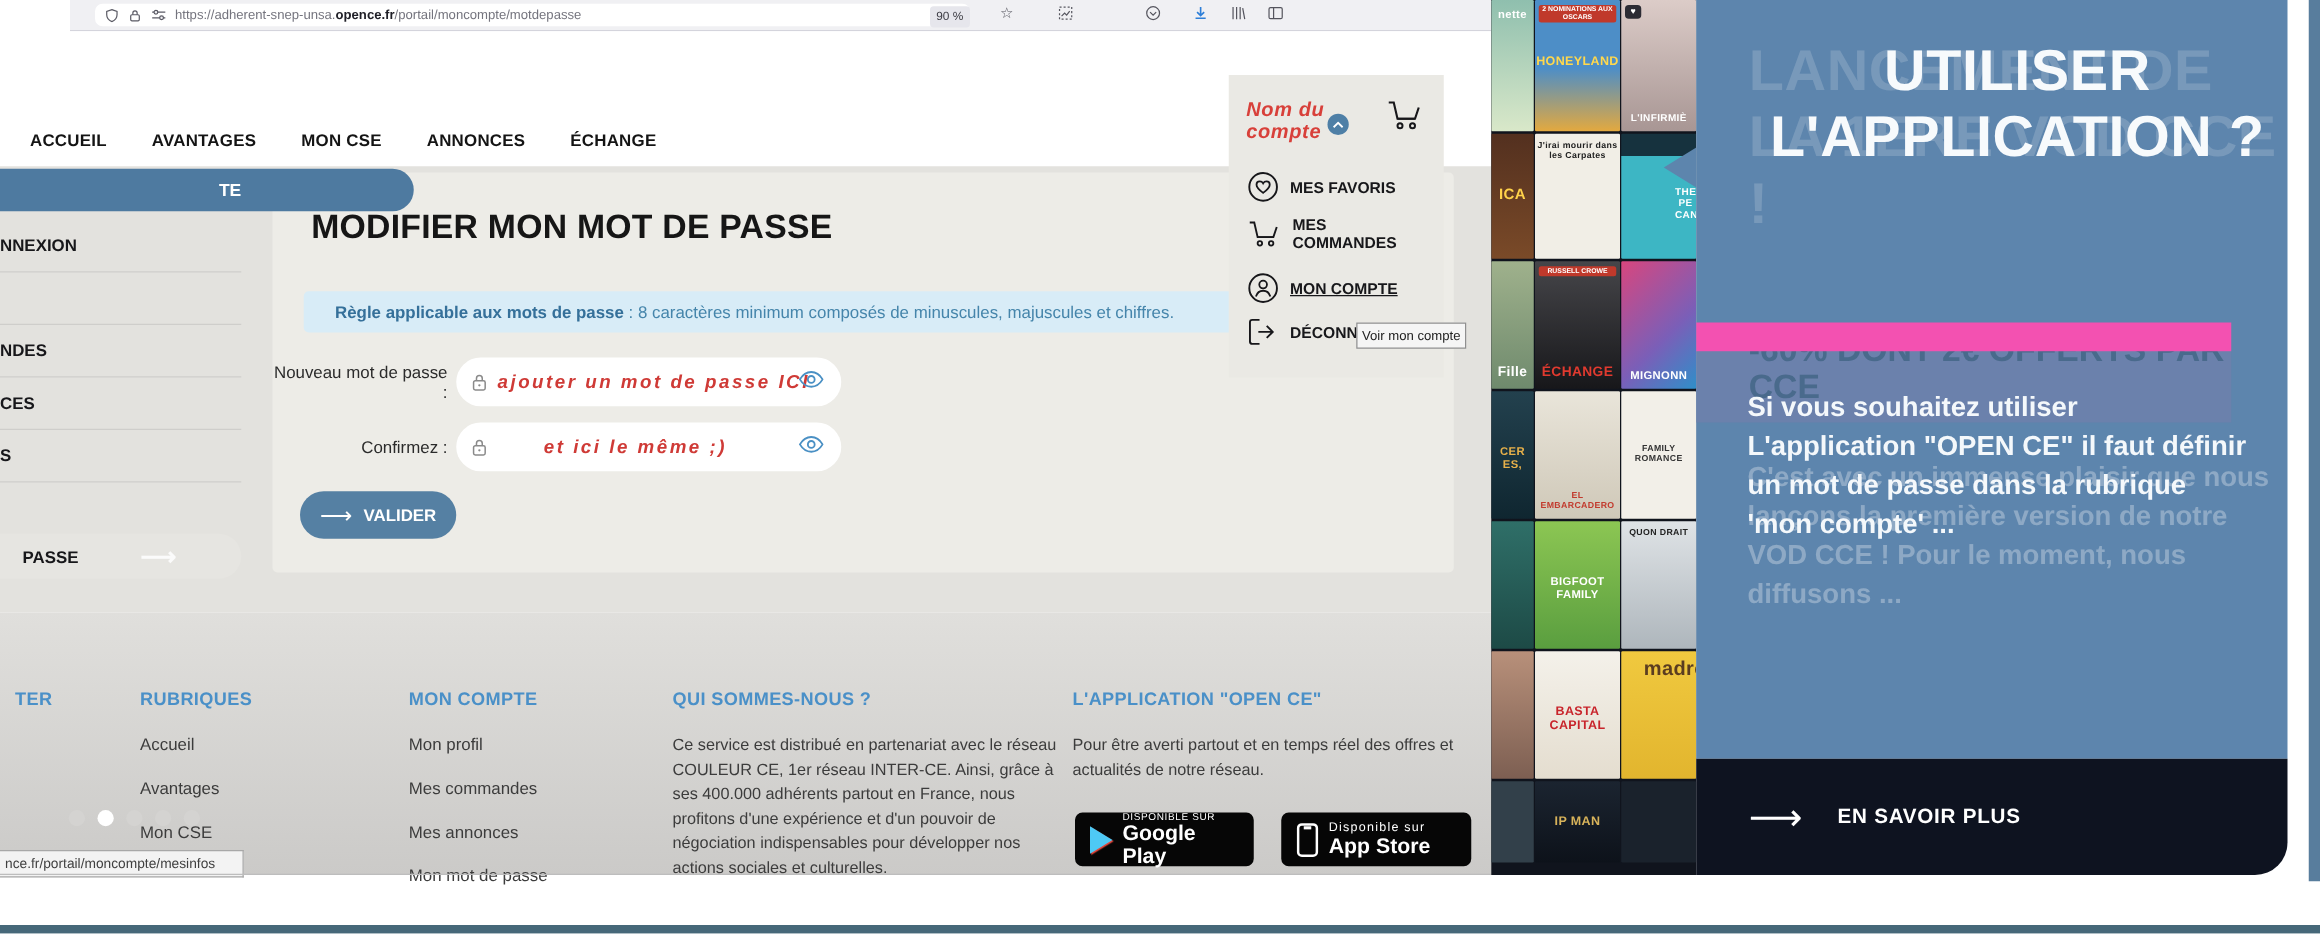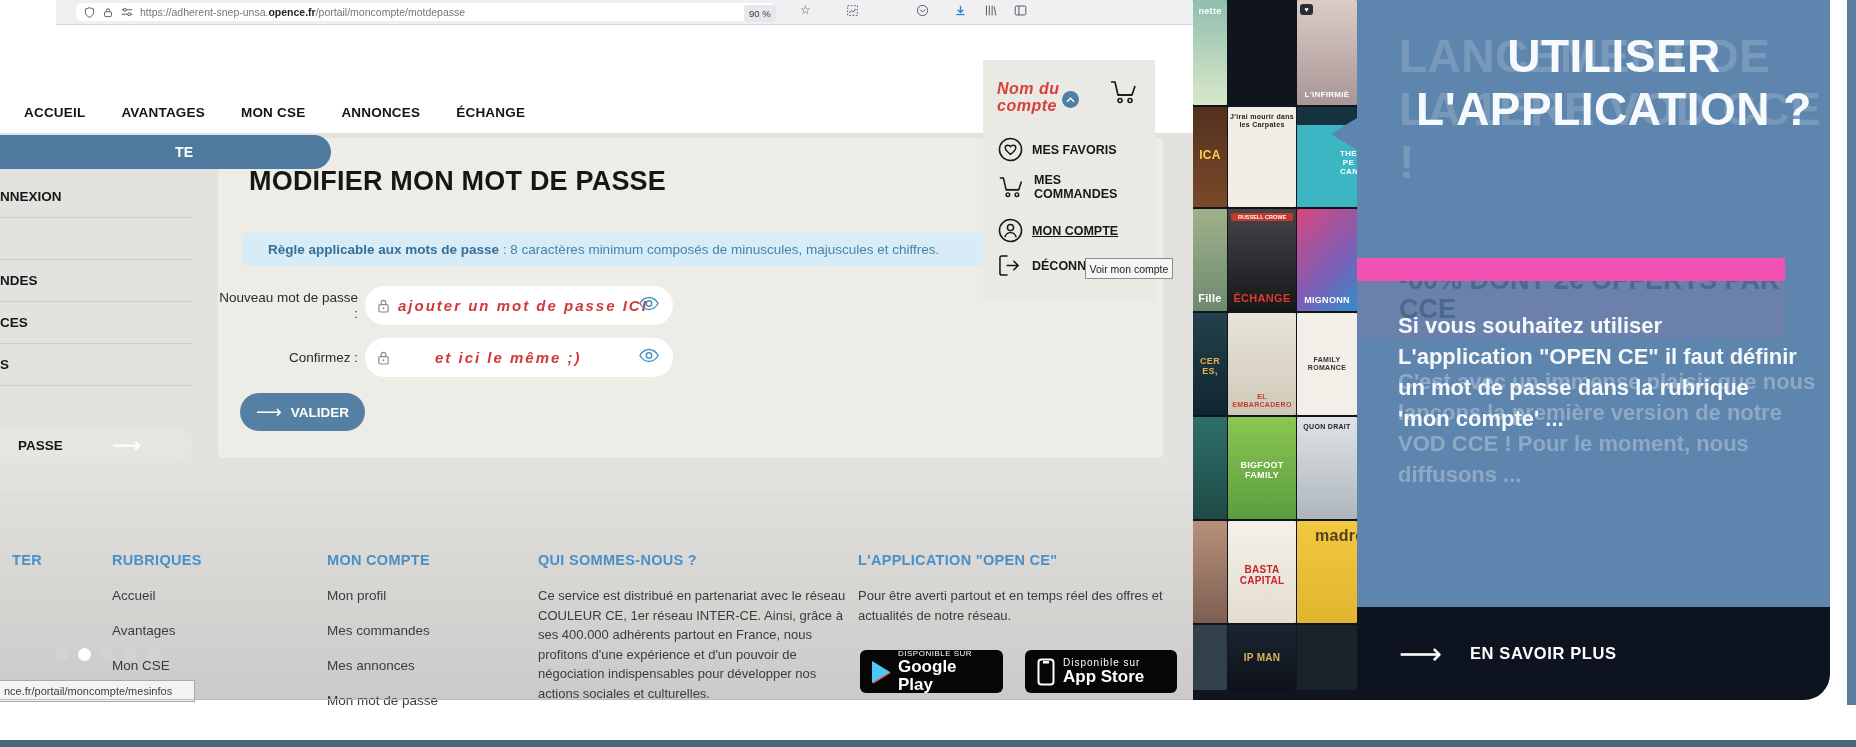--- a/index.html
+++ b/index.html
@@ -364,20 +364,25 @@
   <div class="abs statusbar">nce.fr/portail/moncompte/mesinfos</div>
   <div class="abs winline"></div>
 
   <div class="abs collage">
 
   <div class="tile lp-top" style="left: 0px; top: 0px; width: 34px; height: 105px; background: linear-gradient(rgb(143, 191, 174), rgb(217, 232, 201));">
 
         <span class="tlabel" style="color: rgb(255, 255, 255); font-size: 9px;">nette</span>
 
       </div>
+      <div class="tile lp-mid" style="left: 35px; top: 0px; width: 68px; height: 105px; background: linear-gradient(rgb(77, 142, 199) 52%, rgb(227, 169, 63));">
+        <span class="tsub" style="display: block;">2 NOMINATIONS AUX OSCARS</span>
+        <span class="tlabel" style="color: rgb(255, 216, 77); font-size: 10px;">HONEYLAND</span>
+
+      </div>
       <div class="tile lp-bottom" style="left: 104px; top: 0px; width: 60px; height: 105px; background: linear-gradient(rgb(220, 204, 200), rgb(168, 150, 148));">
 
         <span class="tlabel" style="color: rgb(255, 255, 255); font-size: 8px;">L'INFIRMIÈ</span>
         <span class="theart" style="display: flex;">♥</span>
       </div>
       <div class="tile lp-mid" style="left: 0px; top: 107px; width: 34px; height: 100px; background: linear-gradient(rgb(83, 48, 31), rgb(122, 74, 40));">
 
         <span class="tlabel" style="color: rgb(255, 210, 74); font-size: 12px;">ICA</span>
 
       </div>

